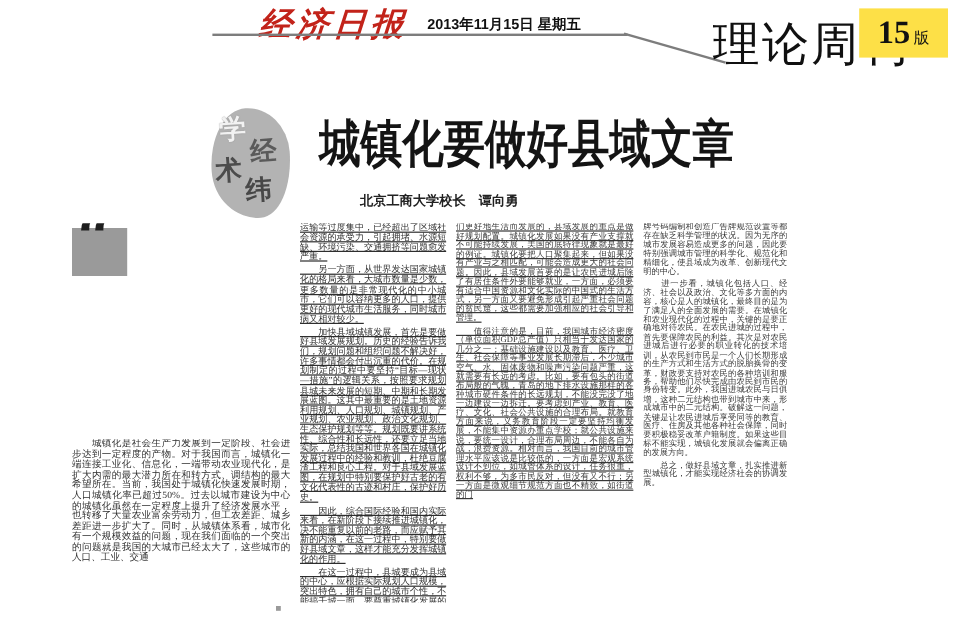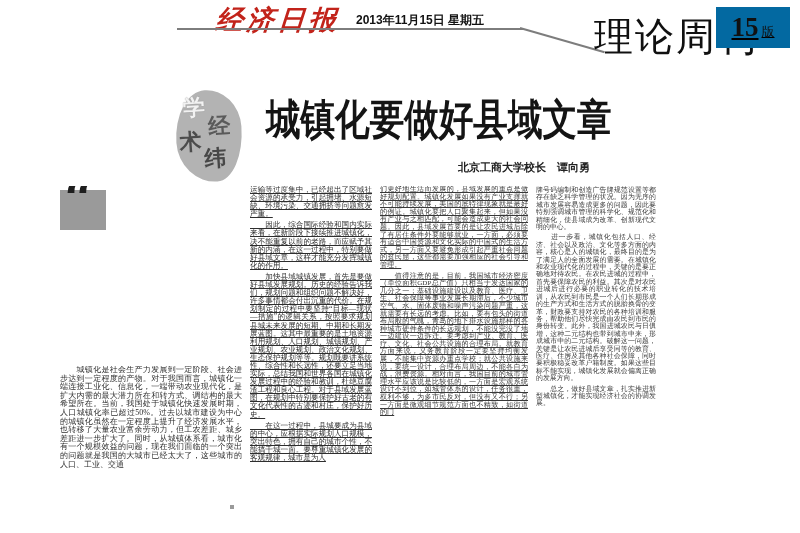--- a/index.html
+++ b/index.html
@@ -8,37 +8,37 @@
   
   .logo{position:absolute;left:216px;top:2px;color:#c2231a;font-size:27px;font-weight:900;
         letter-spacing:4px;font-style:italic;transform:skewX(-4deg);white-space:nowrap;}
   .date{position:absolute;left:356px;top:12px;font-size:12px;font-weight:bold;color:#111;
         font-family:"Liberation Sans","DejaVu Sans",sans-serif;white-space:nowrap;}
   .rule-h{position:absolute;left:177px;top:28px;width:346px;height:2px;background:#7d7d7d;}
   .rule-angle{position:absolute;left:520px;top:27px;width:88px;height:2px;background:#7d7d7d;
         transform:rotate(16deg);transform-origin:left center;}
   .section-title{position:absolute;left:594px;top:10px;font-size:39px;font-weight:400;color:#101010;
         letter-spacing:2px;white-space:nowrap;}
-  .page-box{position:absolute;left:716px;top:7px;width:74px;height:41px;background:#0369a1;
-        display:flex;align-items:center;justify-content:center;gap:3px;text-decoration:underline;}
+  .page-box{position:absolute;left:716px;top:7px;width:74px;height:41px;background:#fde047;
+        display:flex;align-items:center;justify-content:center;gap:3px;}
   .page-num{font-size:27px;font-weight:bold;color:#111;}
   .page-unit{font-size:13px;color:#111;margin-top:8px;}
   
   .stamp{position:absolute;left:176px;top:90px;width:66px;height:92px;background:#b3b3b3;
         border-radius:48% 52% 42% 58% / 55% 42% 58% 45%;transform:rotate(-4deg);}
   .stamp span{position:absolute;font-weight:bold;font-size:22px;line-height:1;}
   .stamp .s1{left:9px;top:6px;color:#f2f2f2;text-shadow:0 0 1px #888;}
   .stamp .s2{left:3px;top:40px;color:#4c4c4c;}
   .stamp .s3{left:33px;top:26px;color:#5a5a5a;}
   .stamp .s4{left:27px;top:58px;color:#484848;}
   
   .headline{position:absolute;left:266px;top:92px;width:350px;font-size:36px;font-weight:900;
         color:#141414;letter-spacing:0px;white-space:nowrap;transform:scale(0.96,1.18);
         transform-origin:left top;}
-  .byline{position:absolute;left:300px;top:160px;width:290px;text-align:right;font-size:11px;
+  .byline{position:absolute;left:300px;top:160px;width:290px;text-align:left;font-size:11px;
         color:#222;font-weight:bold;}
   
   .col{position:absolute;top:186px;color:#2e2e2e;text-align:justify;overflow:hidden;}
   .col p{margin:0 0 3px 0;}
   #col1{left:60px;width:182px;height:339px;}
   #col1 .body-start{position:absolute;top:180px;left:0;width:182px;height:120px;
         font-size:8px;line-height:8.6px;text-align:justify;overflow:hidden;}
   .quote-wrap{position:relative;width:178px;height:176px;}
   .quote-box{float:left;width:46px;height:40px;background:#9a9a9a;margin:4px 8px 2px 0;position:relative;}
   .quote-glyph{position:absolute;left:4px;top:-22px;font-size:52px;font-weight:900;color:#1e1e1e;
@@ -78,22 +78,23 @@
     <div class="quote-wrap">
       <div class="quote-box">
         <span class="quote-glyph">“</span>
       </div>
     </div>
     <div class="body-start">　　城镇化是社会生产力发展到一定阶段、社会进步达到一定程度的产物。对于我国而言，城镇化一端连接工业化、信息化，一端带动农业现代化，是扩大内需的最大潜力所在和转方式、调结构的最大希望所在。当前，我国处于城镇化快速发展时期，人口城镇化率已超过50%。过去以城市建设为中心的城镇化虽然在一定程度上提升了经济发展水平，也转移了大量农业富余劳动力，但工农差距、城乡差距进一步扩大了。同时，从城镇体系看，城市化有一个规模效益的问题，现在我们面临的一个突出的问题就是我国的大城市已经太大了，这些城市的人口、工业、交通</div>
   </div>
 
   <div class="col" id="col2">
     <p>运输等过度集中，已经超出了区域社会资源的承受力，引起拥堵、水源短缺、环境污染、交通拥挤等问题愈发严重。</p>
+    <p>　　另一方面，从世界发达国家城镇化的格局来看，大城市数量是少数，更多数量的是非常现代化的中小城市，它们可以容纳更多的人口，提供更好的现代城市生活服务，同时城市病又相对较少。</p>
+    <p>　　加快县域城镇发展，首先是要做好县域发展规划。历史的经验告诉我们，规划问题和组织问题不解决好，许多事情都会付出沉重的代价。在规划制定的过程中要坚持“目标—现状—措施”的逻辑关系，按照要求规划县城未来发展的短期、中期和长期发展蓝图。这其中最重要的是土地资源利用规划、人口规划、城镇规划、产业规划、农业规划、政治文化规划、生态保护规划等等。规划既要讲系统性、综合性和长远性，还要立足当地实际，总结我国和世界各国在城镇化发展过程中的经验和教训，杜绝豆腐渣工程和良心工程。对于县域发展蓝图，在规划中特别要保护好古老的有文化代表性的古迹和村庄，保护好历史。</p>
     <p>　　因此，综合国际经验和国内实际来看，在新阶段下接续推进城镇化，决不能重复以前的老路，而应赋予其新的内涵，在这一过程中，特别要做好县域文章，这样才能充分发挥城镇化的作用。</p>
-    <p>　　加快县域城镇发展，首先是要做好县域发展规划。历史的经验告诉我们，规划问题和组织问题不解决好，许多事情都会付出沉重的代价。在规划制定的过程中要坚持“目标—现状—措施”的逻辑关系，按照要求规划县城未来发展的短期、中期和长期发展蓝图。这其中最重要的是土地资源利用规划、人口规划、城镇规划、产业规划、农业规划、政治文化规划、生态保护规划等等。规划既要讲系统性、综合性和长远性，还要立足当地实际，总结我国和世界各国在城镇化发展过程中的经验和教训，杜绝豆腐渣工程和良心工程。对于县域发展蓝图，在规划中特别要保护好古老的有文化代表性的古迹和村庄，保护好历史。</p>
     <p>　　在这一过程中，县城要成为县域的中心，应根据实际规划人口规模，突出特色，拥有自己的城市个性，不能搞千城一面。要尊重城镇化发展的客观规律，城市是为人</p>
   </div>
 
   <div class="col" id="col3">
     <p>们更好地生活而发展的，县域发展的重点是做好规划配置。城镇化发展如果没有产业支撑就不可能持续发展，美国的底特律现象就是最好的例证。城镇化要把人口聚集起来，但如果没有产业与之相匹配，可能会造成更大的社会问题。因此，县域发展首要的是让农民进城后除了有居住条件外要能够就业，一方面，必须要有适合中国资源和文化实际的中国式的生活方式，另一方面又要避免形成引起严重社会问题的贫民窟，这些都需要加强相应的社会引导和管理。</p>
     <p>　　值得注意的是，目前，我国城市经济密度（单位面积GDP总产值）只相当于发达国家的几分之一；基础设施建设以及教育、医疗、卫生、社会保障等事业发展长期滞后，不少城市空气、水、固体废物和噪声污染问题严重，这就需要有长远的考虑。比如，要有包头的街道布局般的气魄，青岛的地下排水设施那样的各种城市硬件条件的长远规划，不能没完没了地一边建设一边拆迁。要考虑到产业、教育、医疗、文化、社会公共设施的合理布局。就教育方面来说，义务教育阶段一定要坚持均衡发展，不能集中资源办重点学校；就公共设施来说，要统一设计，合理布局周边，不能各自为战，浪费资源。相对而言，我国目前的城市管理水平应该说是比较低的，一方面是宏观系统设计不到位，如城管体系的设计，任务很重，权利不够，为多市民反对，但没有又不行；另一方面是微观细节规范方面也不精致，如街道的门</p>
   </div>
 
   <div class="col" id="col4">
     <p>牌号码编制和创造广告牌规范设置等都存在缺乏科学管理的状况。因为无序的城市发展容易造成更多的问题，因此要特别强调城市管理的科学化、规范化和精细化，使县域成为改革、创新现代文明的中心。</p>

